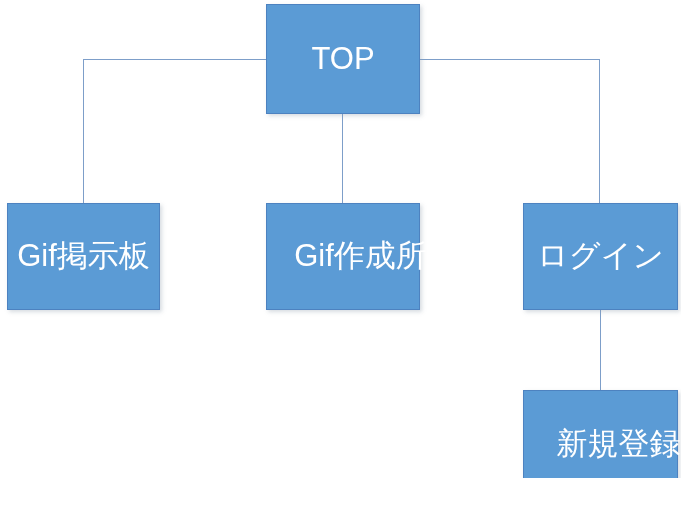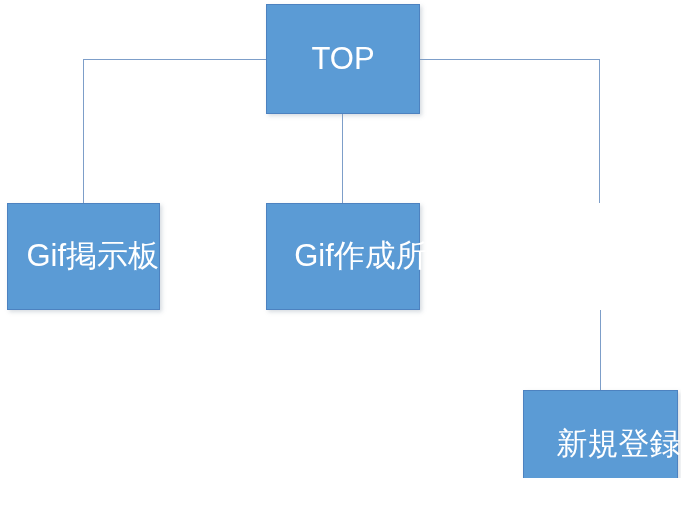--- a/index.html
+++ b/index.html
@@ -24,21 +24,21 @@
     display: flex;
     align-items: center;
     justify-content: center;
     text-align: center;
     box-sizing: border-box;
     font-size: 31px;
     line-height: 1.1;
     white-space: nowrap;
   }
   .node-top      { left: 266px; top: 4px;   width: 154px; height: 110px; }
-  .node-board    { left: 7px;   top: 203px; width: 153px; height: 107px; justify-content: flex-end; }
+  .node-board    { left: 7px;   top: 203px; width: 153px; height: 107px; }
   .node-maker    { left: 266px; top: 203px; width: 154px; height: 107px; padding-left: 35px; }
   .node-login    { left: 523px; top: 203px; width: 155px; height: 107px; }
   .node-register { left: 523px; top: 390px; width: 155px; height: 108px; padding-left: 36px; }
 
   .edge {
     position: absolute;
     background: #7d9ec9;
   }
   .edge-h { height: 1px; }
   .edge-v { width: 1px; }
@@ -67,18 +67,21 @@
   </div>
 
   <div class="node node-board">
     <span>Gif掲示板</span>
   </div>
 
   <div class="node node-maker">
     <span>Gif作成所</span>
   </div>
 
+  <div class="node node-login">
+    <span>ログイン</span>
+  </div>
 
   <div class="node node-register">
     <span>新規登録</span>
   </div>
 
 </div>
 
 </body></html>

